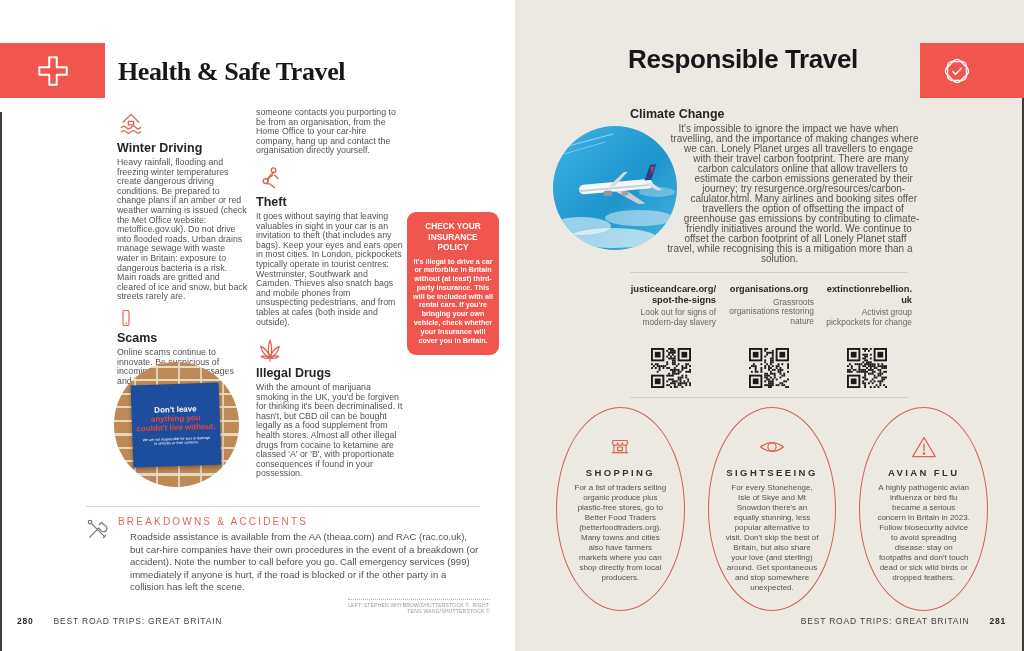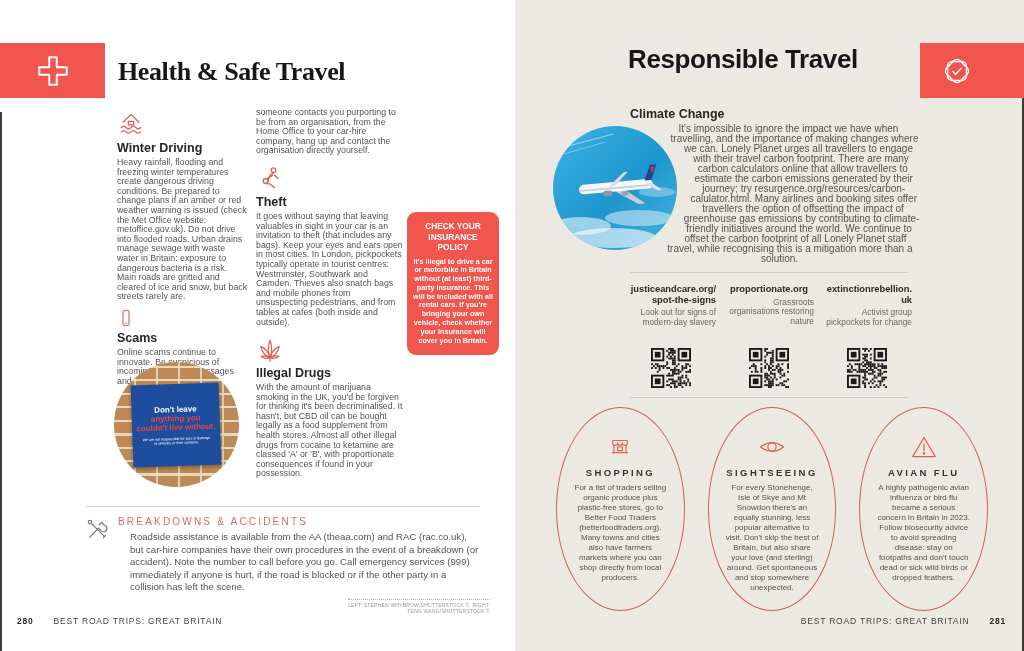--- a/index.html
+++ b/index.html
@@ -367,21 +367,21 @@
             <rect x="36" y="38" width="2" height="2" fill="#1a1a1a"></rect>
             <rect x="40" y="38" width="2" height="2" fill="#1a1a1a"></rect>
             <rect x="20" y="40" width="2" height="2" fill="#1a1a1a"></rect>
             <rect x="24" y="40" width="2" height="2" fill="#1a1a1a"></rect>
             <rect x="26" y="40" width="2" height="2" fill="#1a1a1a"></rect>
             <rect x="32" y="40" width="2" height="2" fill="#1a1a1a"></rect>
           </svg>
         </div>
     </div>
     <div class="link-col">
-      <div class="link-t">proportionate.org</div>
+      <div class="link-t">organisations.org</div>
       <div class="link-s">Grassroots organisations restoring nature</div>
       <div class="qr">
           <svg width="40" height="40" viewBox="0 0 42 42">
             <rect x="0" y="0" width="14" height="14" fill="#1a1a1a"></rect>
             <rect x="2" y="2" width="10" height="10" fill="#ece9e2"></rect>
             <rect x="4" y="4" width="6" height="6" fill="#1a1a1a"></rect>
             <rect x="28" y="0" width="14" height="14" fill="#1a1a1a"></rect>
             <rect x="30" y="2" width="10" height="10" fill="#ece9e2"></rect>
             <rect x="32" y="4" width="6" height="6" fill="#1a1a1a"></rect>
             <rect x="0" y="28" width="14" height="14" fill="#1a1a1a"></rect>

